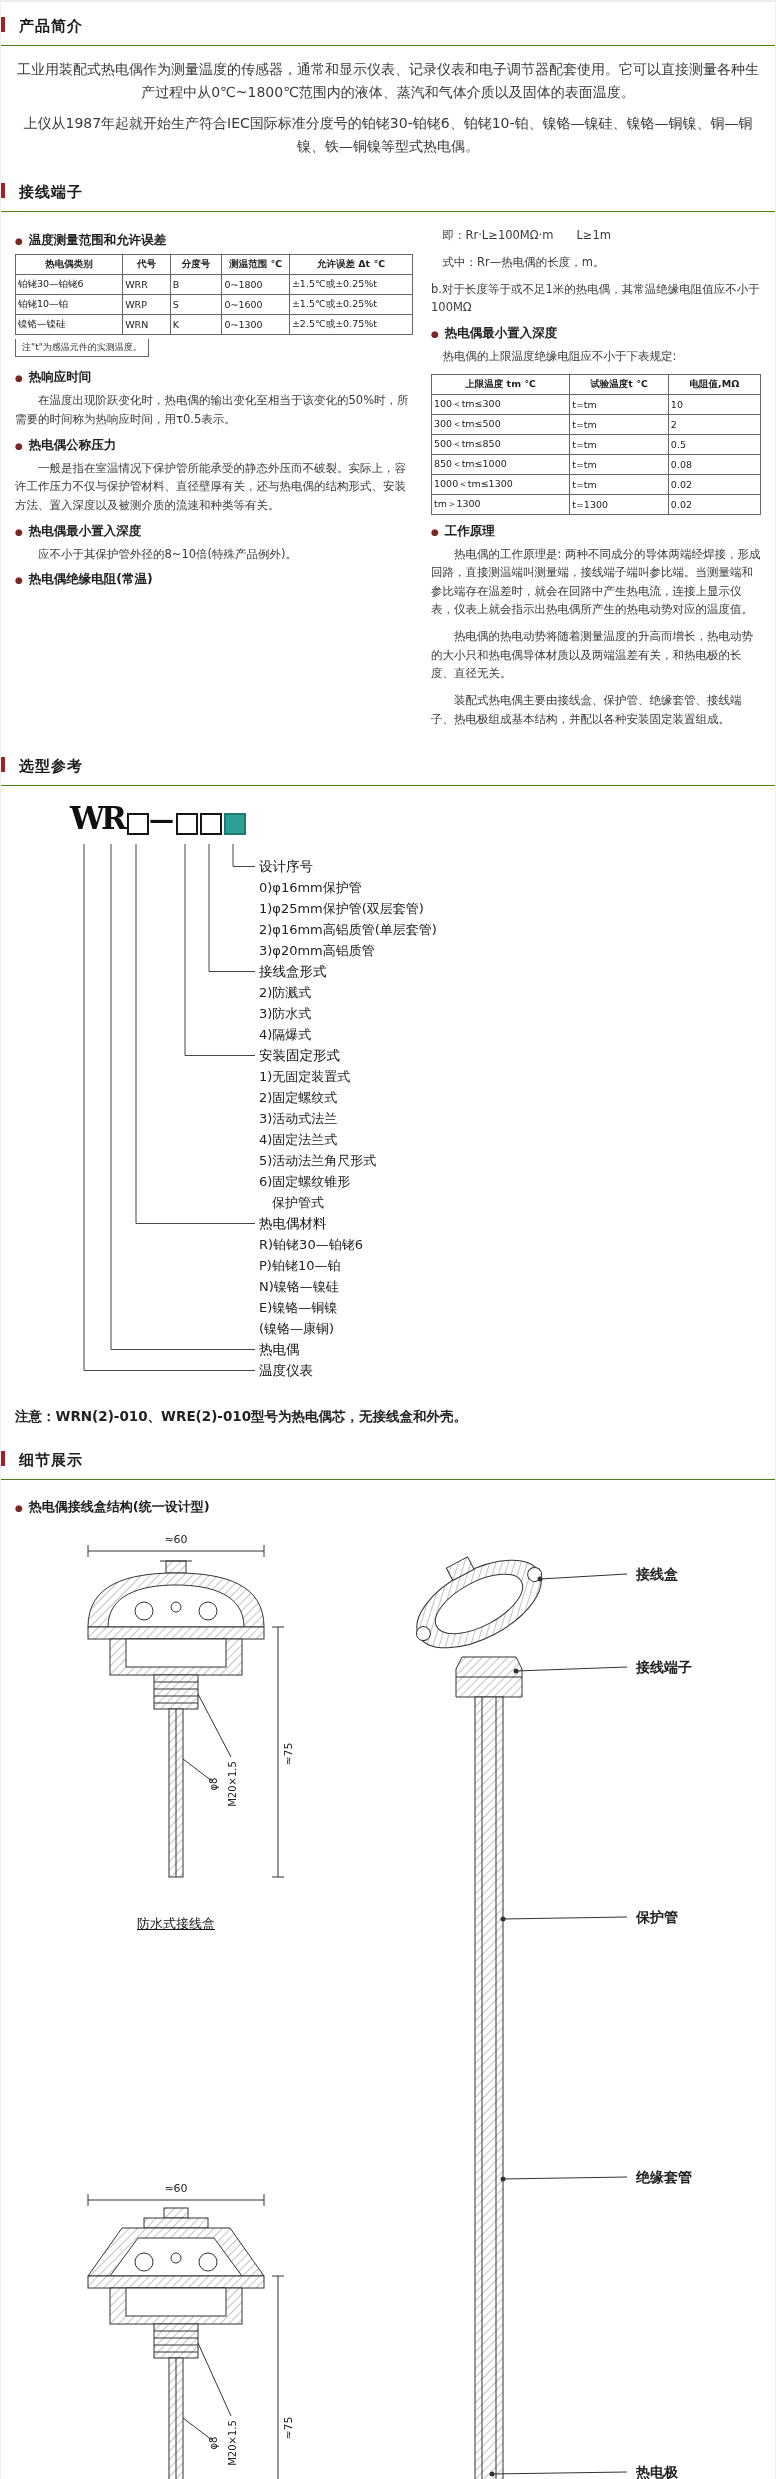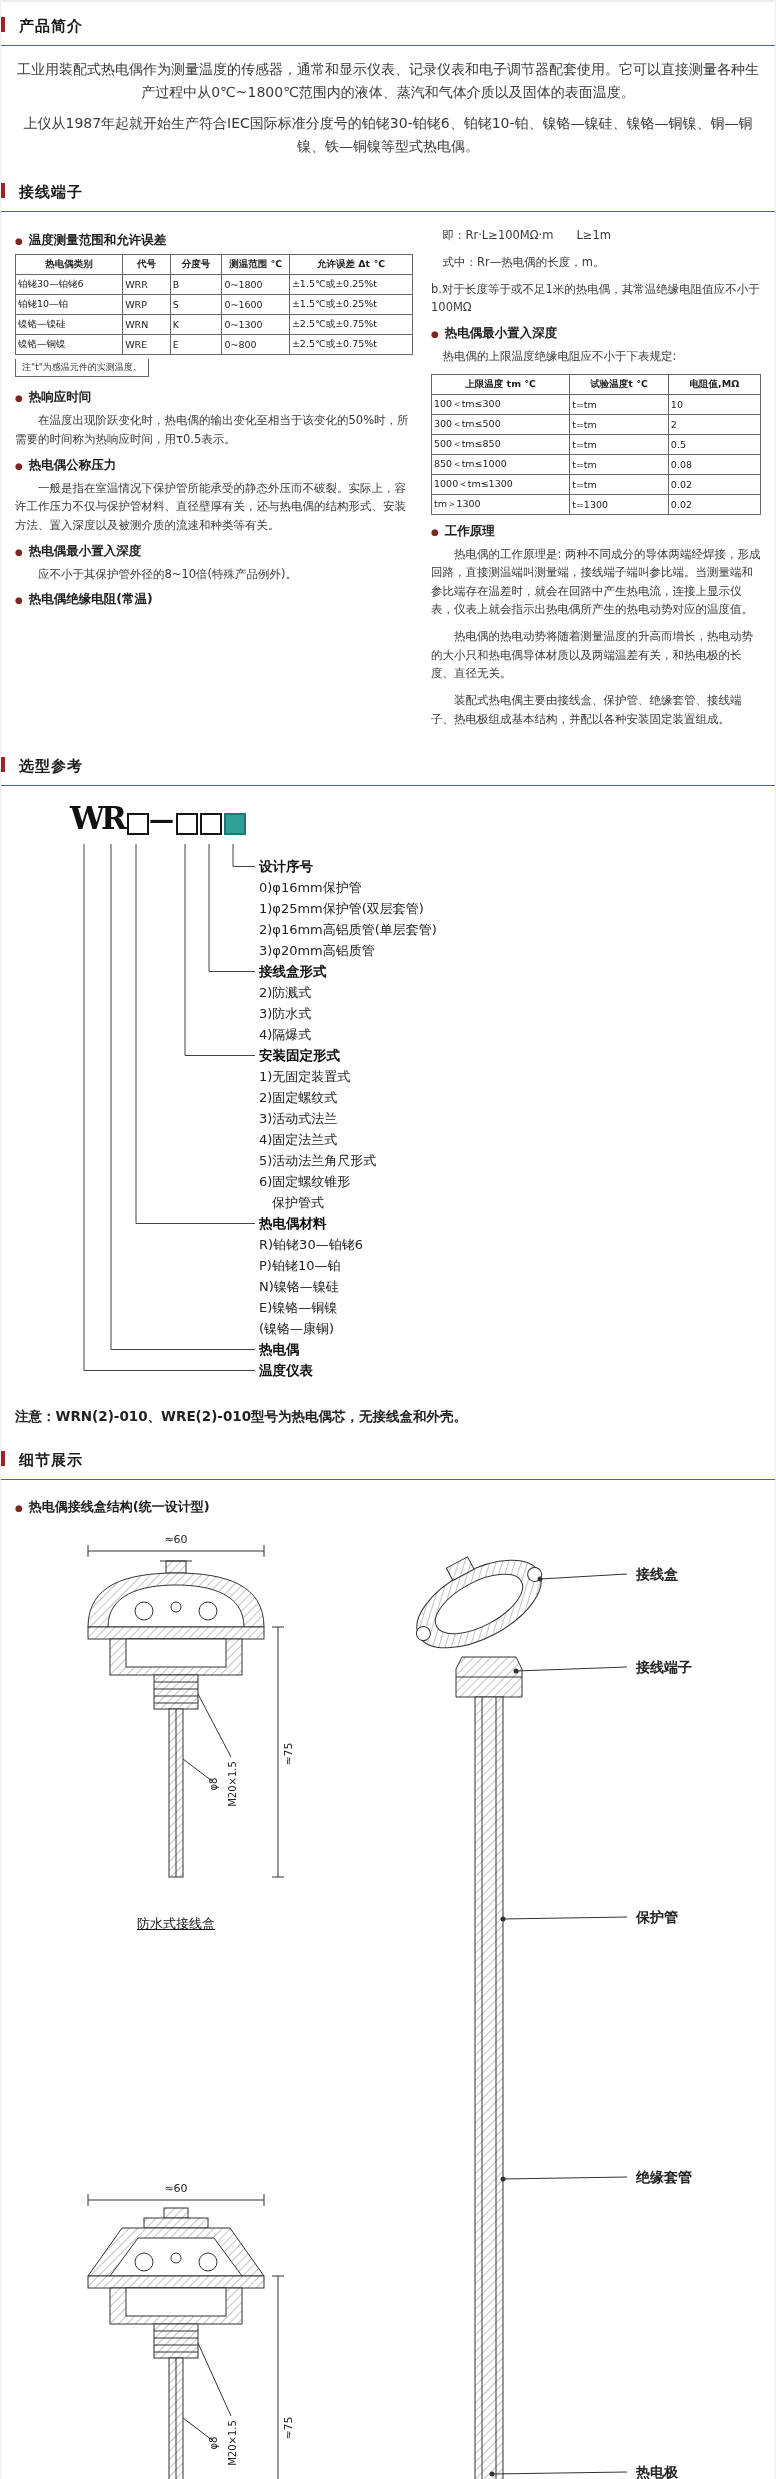--- a/index.html
+++ b/index.html
@@ -23,21 +23,21 @@
   table.spec th{font-weight:bold;}
   .tnote{border:1px solid #666;border-top:none;display:inline-block;font-size:9px;padding:2px 6px;color:#333;margin:0 0 4px;}
   .sel-wrap{position:relative;height:600px;margin:14px 0 0 14px;}
   .model .L{position:absolute;top:0;font-family:"DejaVu Serif","Liberation Serif",serif;font-size:31px;font-weight:bold;color:#111;}
   .mb{position:absolute;top:13px;width:18px;height:18px;border:2px solid #151515;background:#fff;}
   .mb.sel{background:#2fa095;border-color:#1d7a70;}
   .md{position:absolute;top:5px;font-size:25px;font-weight:bold;color:#111;}
   .sel-svg{position:absolute;left:0;top:0;}
   .sel-list{position:absolute;left:244px;top:56px;}
   .sr{height:21px;line-height:21px;font-size:13px;color:#222;white-space:nowrap;}
-  .sr.h{font-weight:bold;font-size:13.5px;color:#111;}
+  .sr.h{font-weight:normal;font-size:13.5px;color:#111;}
   .sr.cont{padding-left:13px;}
   .sel-note{padding:8px 14px 10px;font-size:13.5px;font-weight:bold;color:#222;}
   .det-sub{padding:10px 14px 0;}
   .det-cols{display:flex;gap:10px;padding:8px 14px 0;}
   .det-left{flex:0 0 322px;display:flex;flex-direction:column;align-items:center;}
   .det-right{flex:1;display:flex;flex-direction:column;align-items:center;}
   .figcap{font-size:13px;font-weight:normal;text-decoration:underline;color:#111;margin-top:6px;}
   .gap{height:245px;}
   svg text{font-family:"DejaVu Sans","Liberation Sans",sans-serif;fill:#222;}
 </style>
@@ -86,27 +86,20 @@
               <td>WRP</td>
               <td>S</td>
               <td>0~1600</td>
               <td>±1.5℃或±0.25%t</td>
         </tr>
         <tr>
           <td>镍铬—镍硅</td>
               <td>WRN</td>
               <td>K</td>
               <td>0~1300</td>
-              <td>±2.5℃或±0.75%t</td>
-        </tr>
-        <tr>
-          <td>镍铬—铜镍</td>
-              <td>WRE</td>
-              <td>E</td>
-              <td>0~800</td>
               <td>±2.5℃或±0.75%t</td>
         </tr>
       </tbody>
         </table>
       <div class="tnote">注"t"为感温元件的实测温度。</div>
 
       <div class="bh">
           <span class="dot">●</span>
           <span>热响应时间</span>
         </div>

